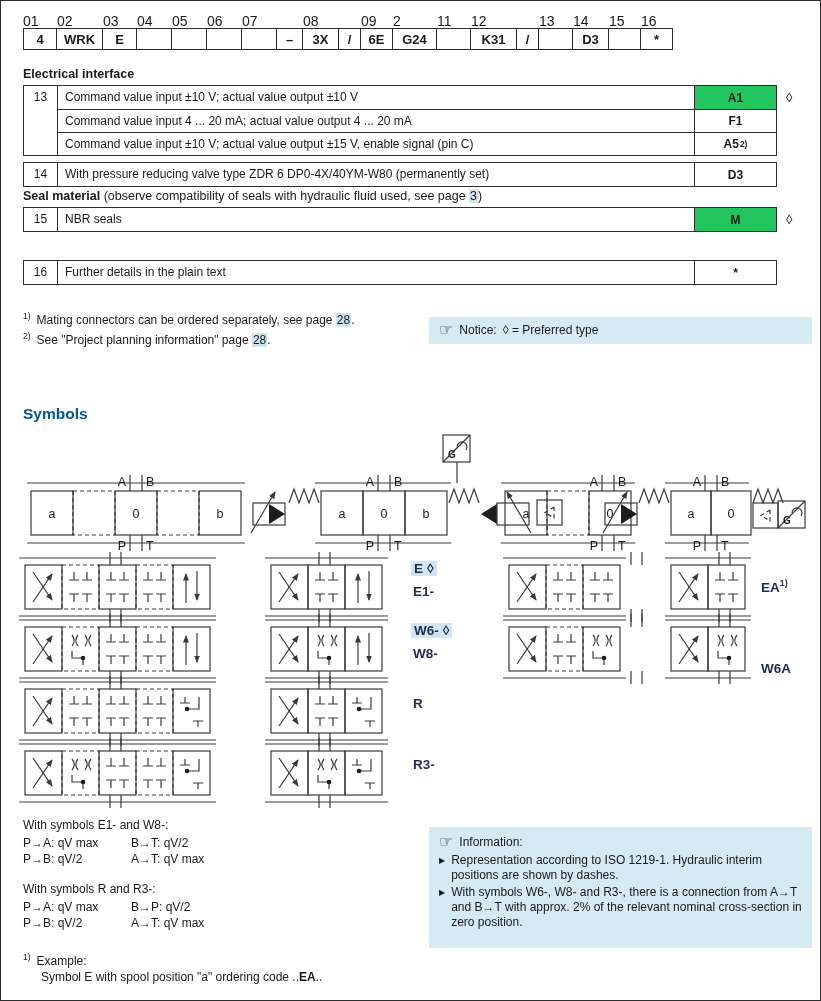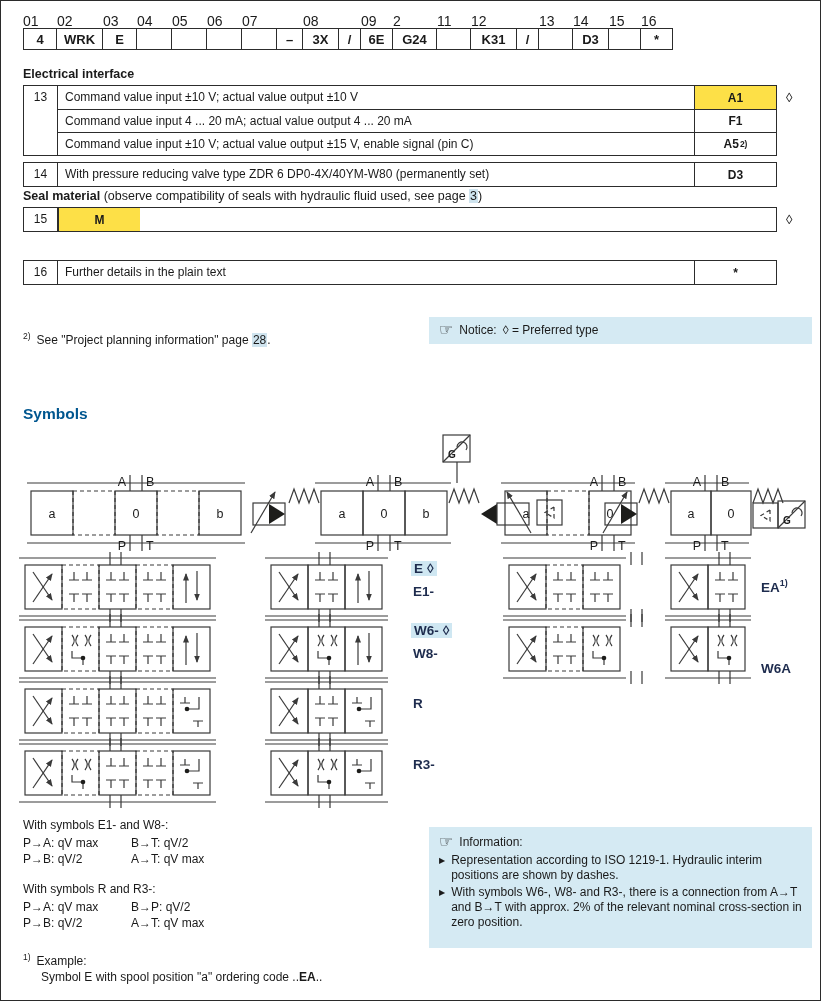--- a/index.html
+++ b/index.html
@@ -20,21 +20,21 @@
 .sec-title{font-size:12.5px;font-weight:bold}
 .sec-title .norm{font-weight:normal}
 .otable{position:absolute;display:flex;border:1px solid #2c2c2c;width:754px;background:#fff}
 .t-num{width:34px;border-right:1px solid #2c2c2c;text-align:center;padding-top:4px;font-size:12px}
 .t-body{flex:1;display:flex;flex-direction:column}
 .t-row{display:flex;height:23px;border-top:1px solid #2c2c2c}
 .t-row:first-child{border-top:none}
 .t-desc{flex:1;padding:4px 7px 0;font-size:12px;white-space:nowrap;overflow:hidden}
 .t-code{width:82px;border-left:1px solid #2c2c2c;display:flex;align-items:center;justify-content:center;
   font-weight:bold;font-size:12px}
-.t-code.hl{background:#fde047}
+.t-code.hl{background:#22c55e}
 .t-sup{font-size:8.5px;margin-left:1px;vertical-align:super;line-height:0}
 .t-diamond{position:absolute;left:762px;top:4px;font-size:13px}
 
 
 .fnote{font-size:12px}
 .fn-sup{font-size:8.5px;vertical-align:super;margin-right:6px}
 .lnk{background:#cfe4ef;padding:0 1px}
 
 
 .panel{background:#d5eaf3;font-size:12px}
@@ -185,36 +185,40 @@
 
   <div class="sec-title abs" style="left:22px;top:188px">
     <span>Seal material</span>
     <span class="norm">(observe compatibility of seals with hydraulic fluid used, see page </span><span class="norm lnk">3</span><span class="norm">)</span>
   </div>
 
   <div class="otable" style="left:22px;top:206px">
     <div class="t-num">15</div>
     <div class="t-body">
       <div class="t-row">
+        <div class="t-desc">NBR seals</div>
         <div class="t-code hl">M</div>
       </div>
     </div>
     <span class="t-diamond">◊</span>
   </div>
 
   <div class="otable" style="left:22px;top:259px">
     <div class="t-num">16</div>
     <div class="t-body">
       <div class="t-row">
         <div class="t-desc">Further details in the plain text</div>
         <div class="t-code">*</div>
       </div>
     </div>
   </div>
 
+  <div class="fnote abs" style="left:22px;top:310px">
+    <sup class="fn-sup">1)</sup><span>Mating connectors can be ordered separately, see page </span><span class="lnk">28</span><span>.</span>
+  </div>
   <div class="fnote abs" style="left:22px;top:330px">
     <sup class="fn-sup">2)</sup><span>See "Project planning information" page </span><span class="lnk">28</span><span>.</span>
   </div>
 
   <div class="panel abs" style="left:428px;top:316px;width:383px;height:27px;padding:5px 10px">
     <div class="panel-head">
       <span class="hand">☞</span>
       <b>Notice:</b>
       <span>◊ = Preferred type</span>
     </div>

